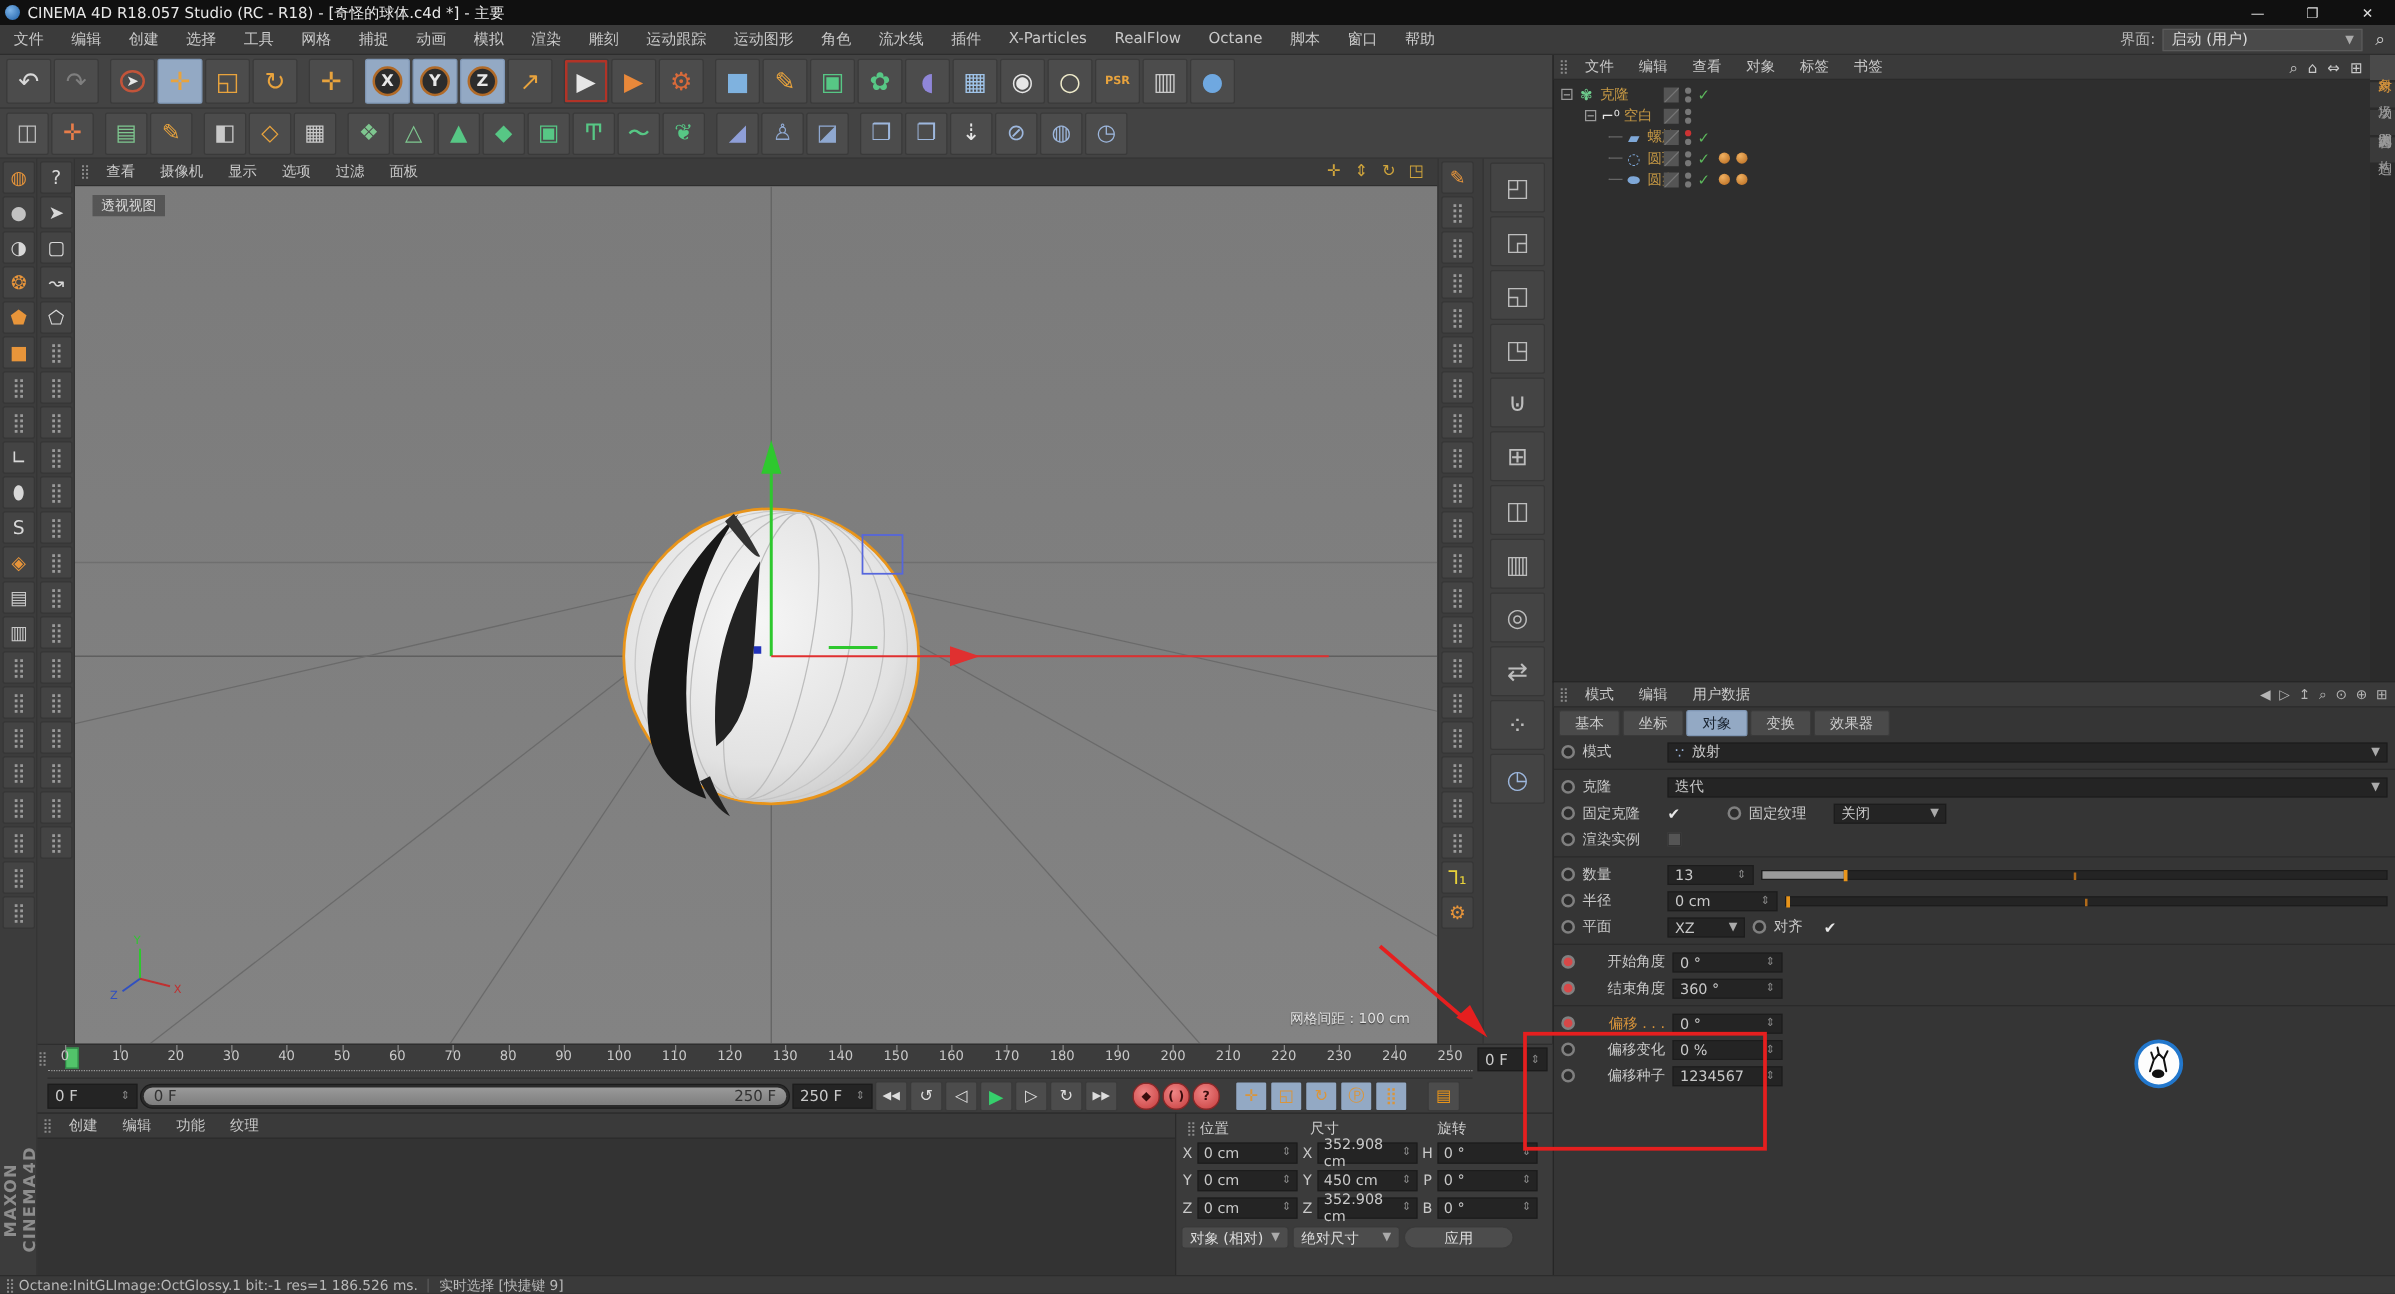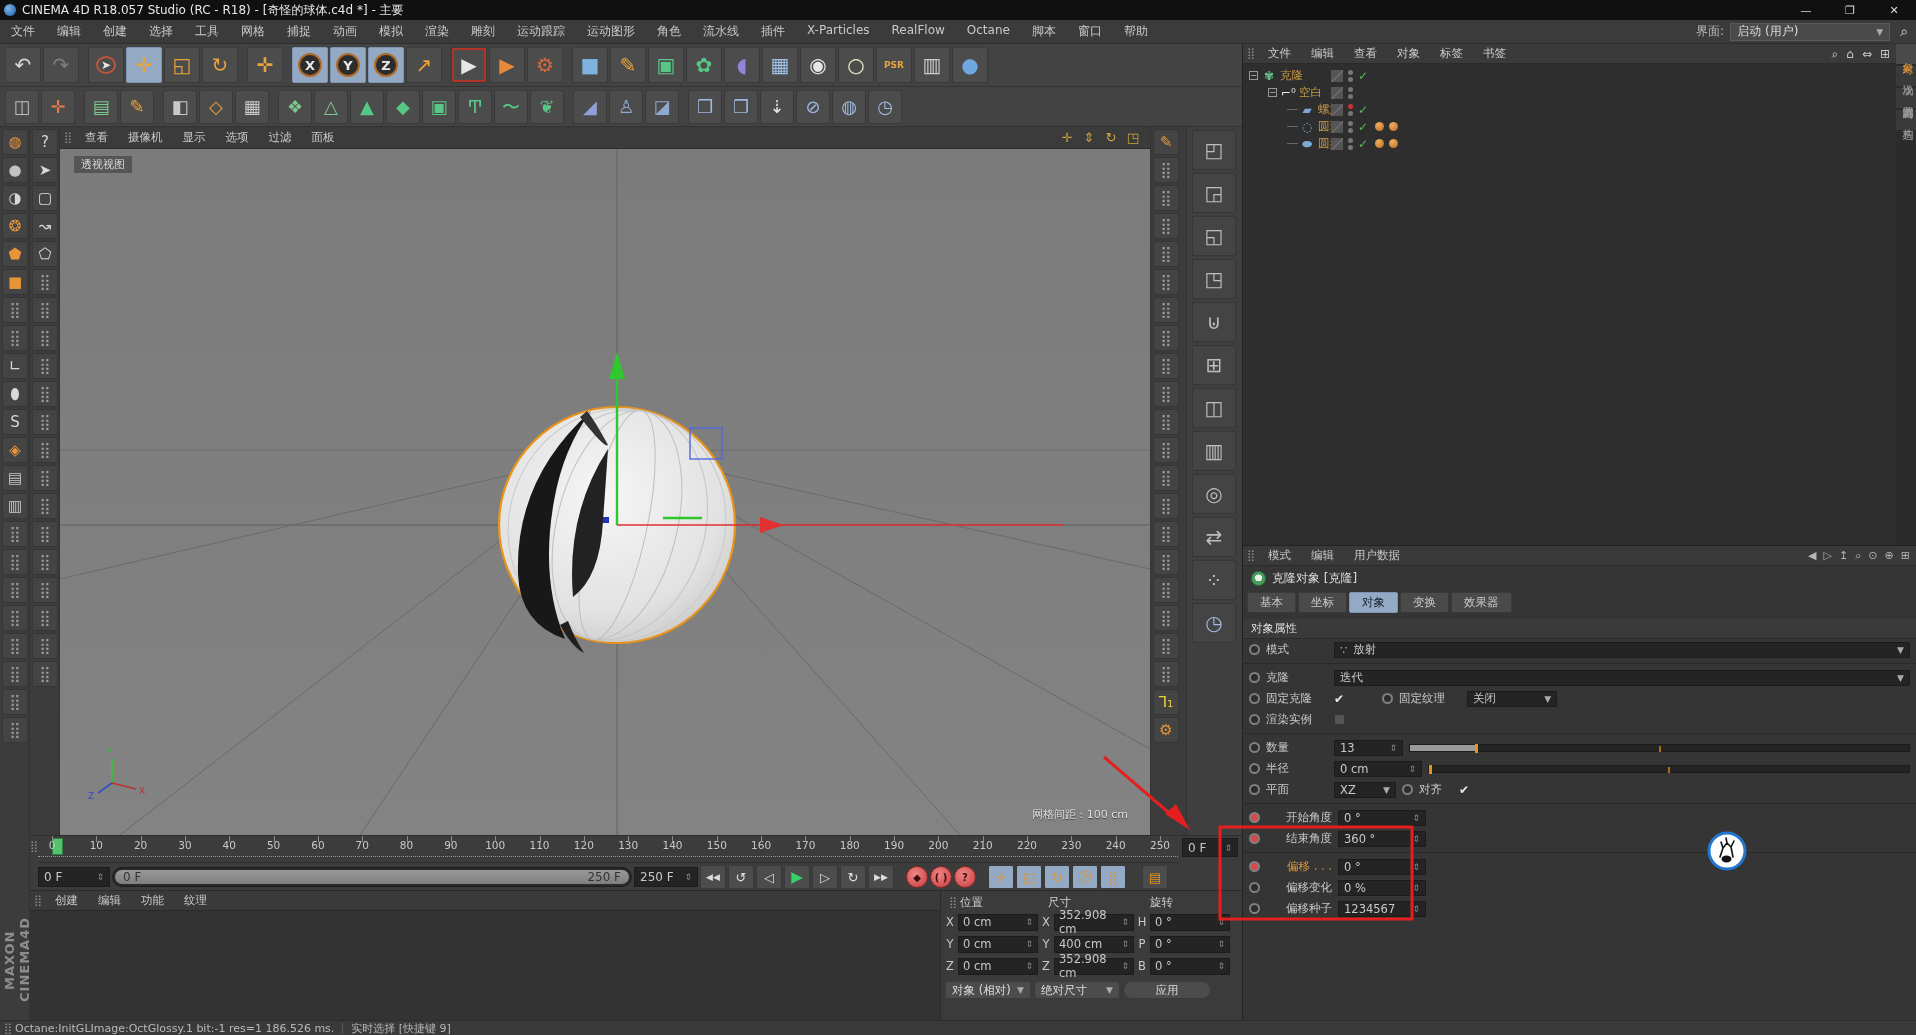--- a/index.html
+++ b/index.html
@@ -758,32 +758,27 @@
       <span id="attr-corner" style="margin-left:auto;display:flex;gap:7px;padding-right:6px;">
           <span>◀</span>
           <span>▷</span>
           <span>↥</span>
           <span>⌕</span>
           <span>⊙</span>
           <span>⊕</span>
           <span>⊞</span>
         </span>
     </div>
-    <div id="attr-objrow">
-      <span class="mg-ico"></span>
-      <span>克隆对象 [克隆]</span>
-    </div>
     <div id="attr-tabs">
         <span class="atab">基本</span>
         <span class="atab">坐标</span>
         <span class="atab sel">对象</span>
         <span class="atab">变换</span>
         <span class="atab">效果器</span>
       </div>
-    <div class="asec">对象属性</div>
 
     <div class="arow">
       <span class="radio"></span>
       <span class="alabel">模式</span>
       <span class="afield" style="flex:1">
         <span style="color:#9db7dd;margin-right:6px;">∵</span>
         <span>放射</span>
           <span class="ddcar">▼</span>
       </span>
     </div>
@@ -1032,21 +1027,21 @@
         </span>
     </div>
     <div class="crow">
       <span class="clab">Y</span>
       <span class="cfield">
           <span>0 cm</span>
           <span class="stepper">⇕</span>
         </span>
       <span class="clab">Y</span>
       <span class="cfield">
-          <span>400 cm</span>
+          <span>450 cm</span>
           <span class="stepper">⇕</span>
         </span>
       <span class="clab">P</span>
       <span class="cfield">
           <span>0 °</span>
           <span class="stepper">⇕</span>
         </span>
     </div>
     <div class="crow">
       <span class="clab">Z</span>

